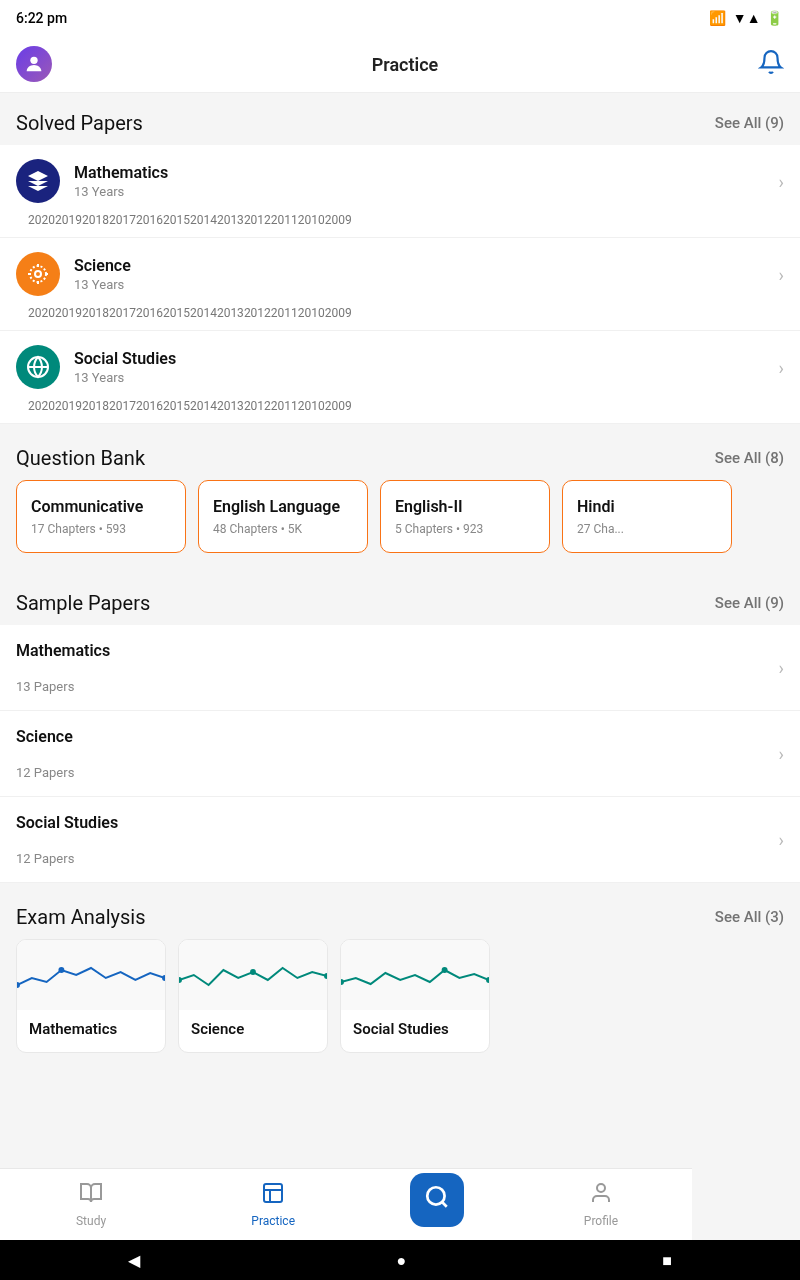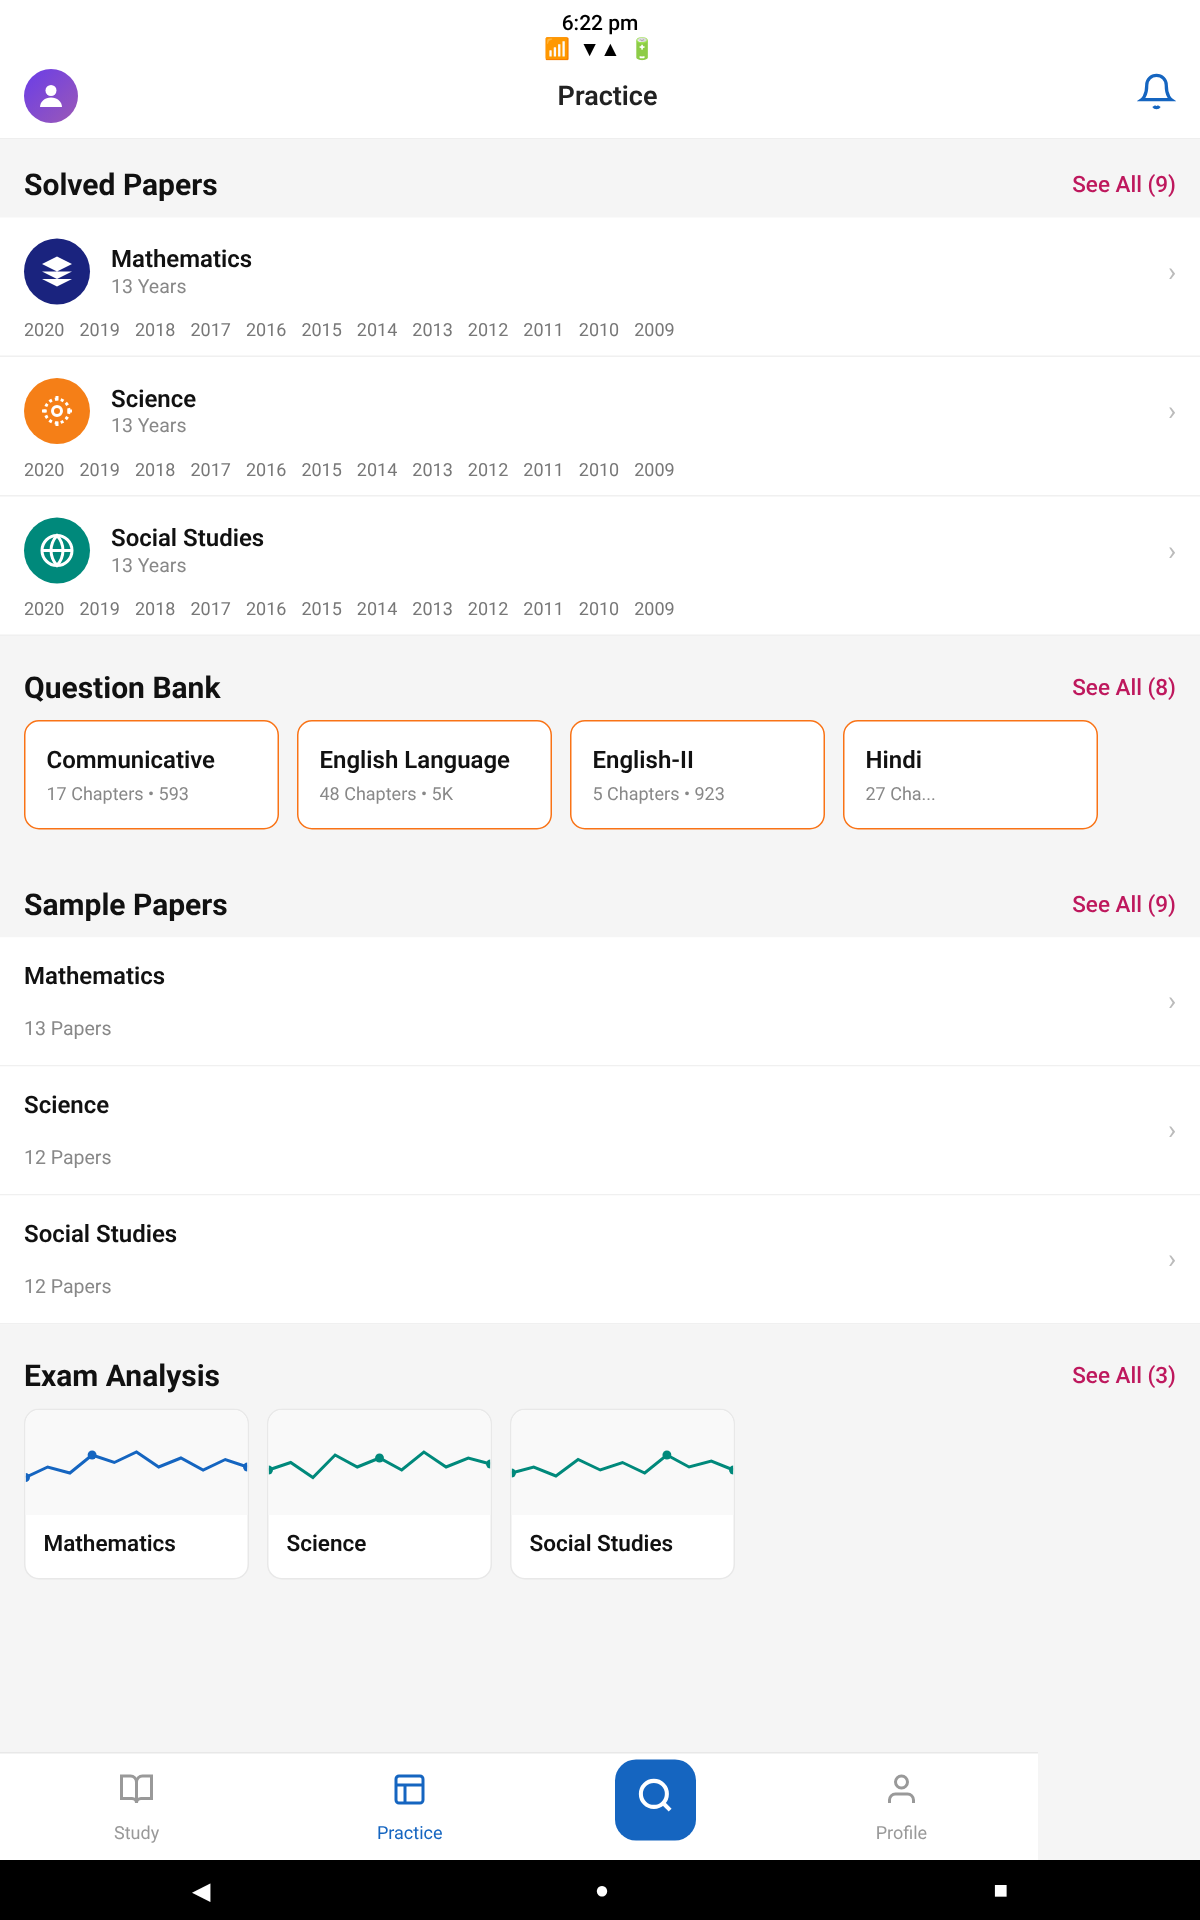--- a/index.html
+++ b/index.html
@@ -13,21 +13,20 @@
     }
 
     
     .status-bar {
       background: #fff;
       display: flex;
       justify-content: space-between;
       align-items: center;
       padding: 8px 16px;
       height: 36px;
-      flex-direction: column;
     }
     .status-time {
       font-size: 14px;
       font-weight: 500;
       color: #000;
     }
     .status-icons {
       display: flex;
       gap: 6px;
       align-items: center;
@@ -78,26 +77,26 @@
     }
     .section-header {
       background: #f5f5f5;
       display: flex;
       justify-content: space-between;
       align-items: center;
       padding: 18px 16px 10px 16px;
     }
     .section-title {
       font-size: 20px;
-      font-weight: 700;
+      font-weight: 400;
       color: #111;
     }
     .see-all {
       font-size: 15px;
-      color: #be185d;
+      color: #737373;
       font-weight: 500;
     }
 
     
     .cards-container {
       background: #fff;
       margin: 0;
     }
 
     
@@ -138,24 +137,24 @@
       font-size: 13px;
       color: #888;
       margin-top: 2px;
     }
     .chevron {
       font-size: 18px;
       color: #bbb;
     }
     .year-tags {
       display: flex;
-      gap: 10px;
       margin-top: 10px;
       overflow: hidden;
       flex-wrap: nowrap;
+      margin-left: 12px;
     }
     .year-tag {
       font-size: 12px;
       color: #777;
       white-space: nowrap;
     }
 
     
     .qbank-scroll {
       display: flex;

